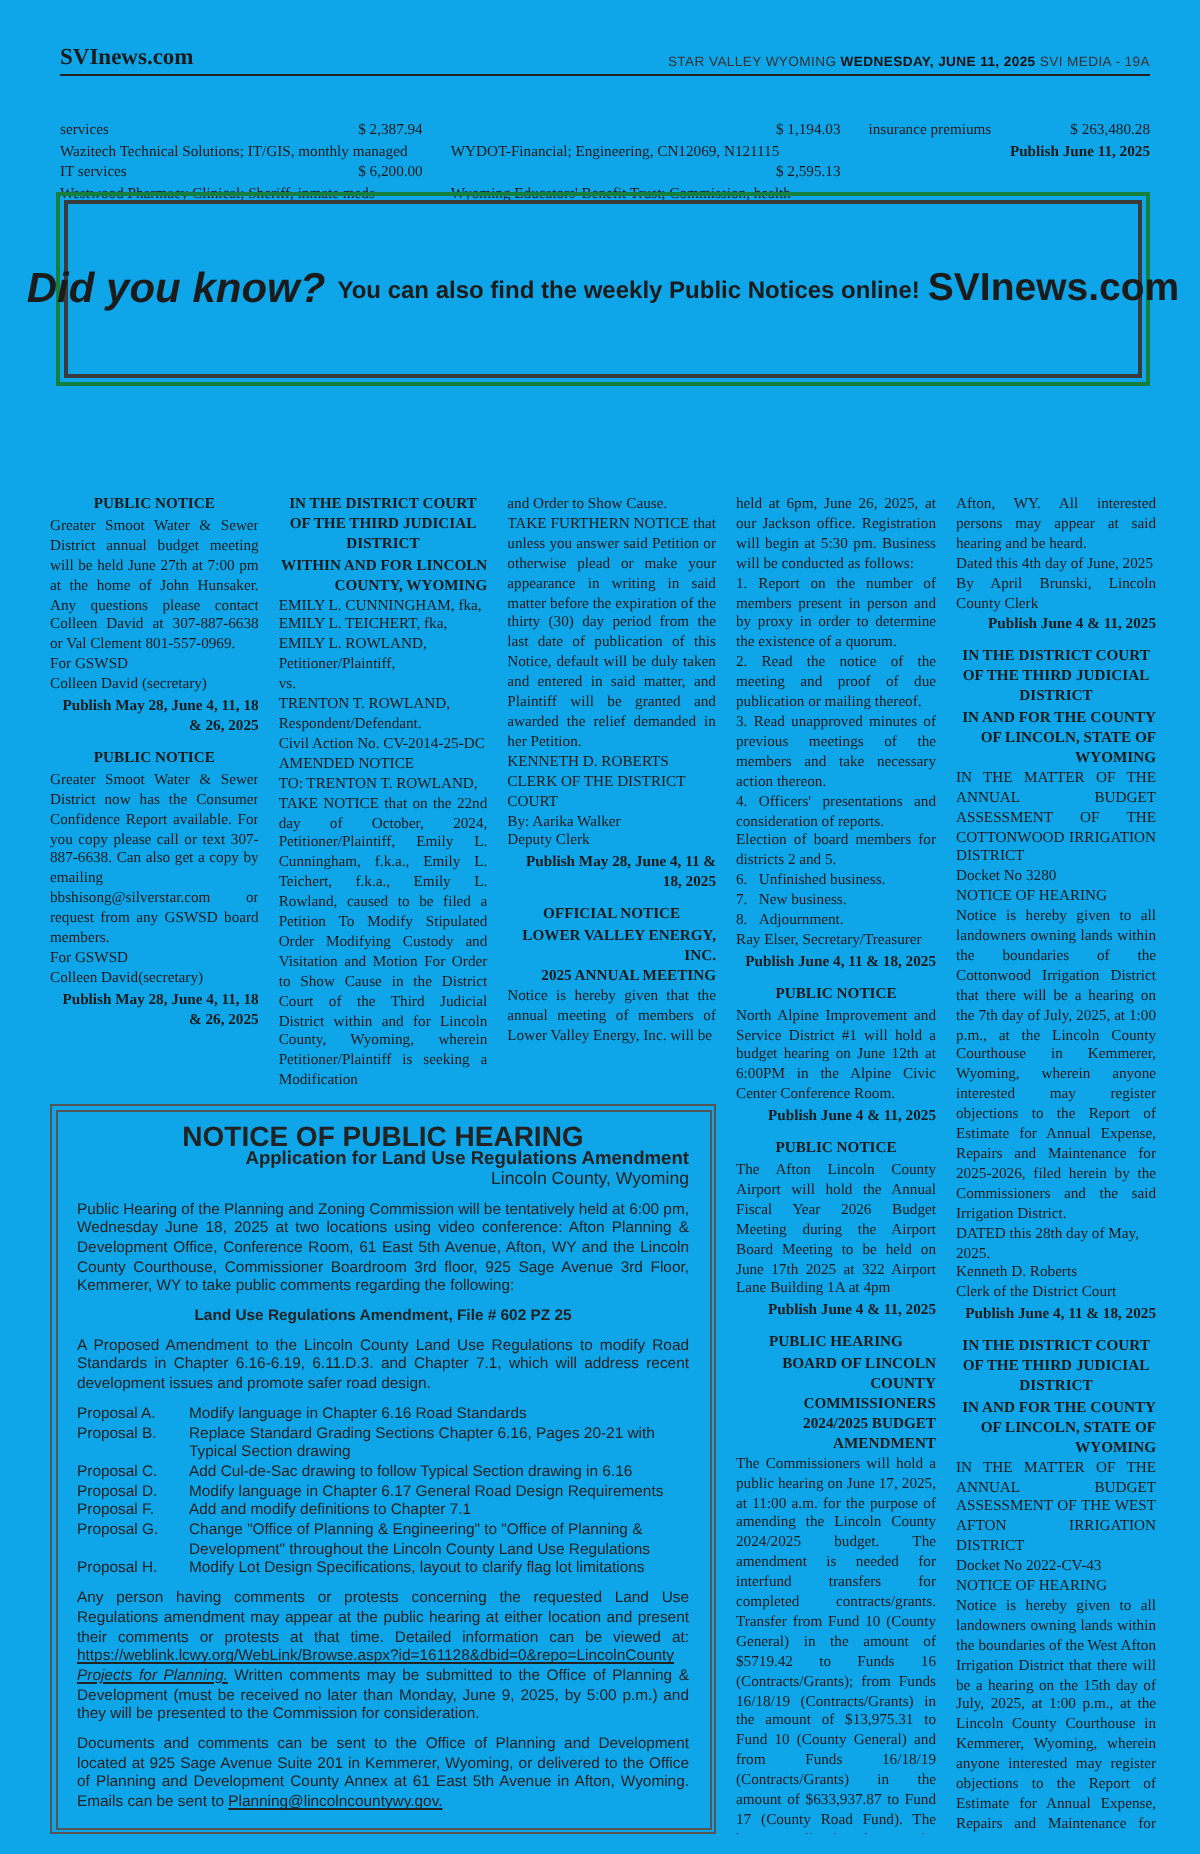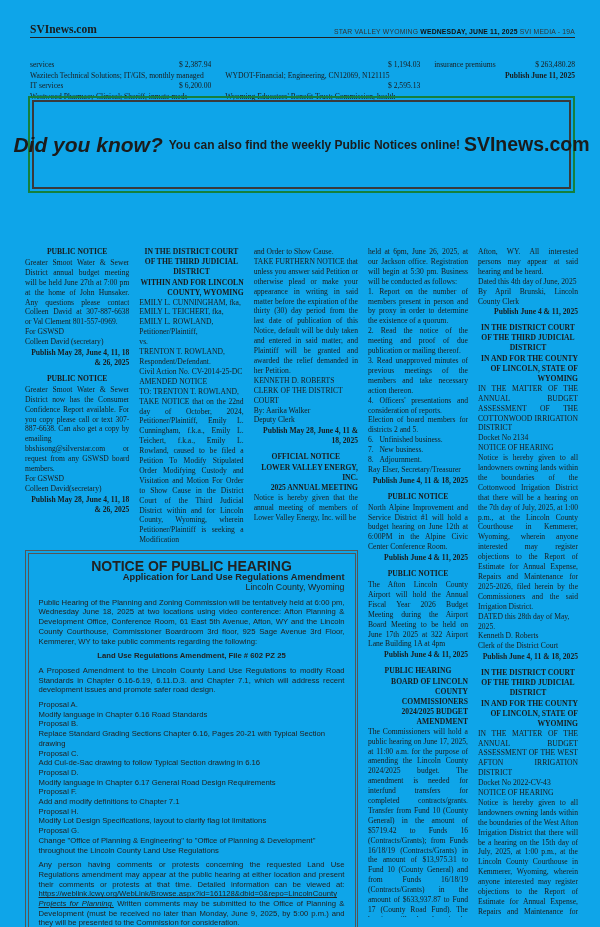--- a/index.html
+++ b/index.html
@@ -53,21 +53,21 @@
   .hearing-outer { flex:1; margin-top:5px; border:1px solid #555; padding:1.5px; }
   .hearing-inner { border:1px solid #555; height:100%; padding:7px 10px 5px;
                    font-family:"Liberation Sans", sans-serif; font-size:7.7px; line-height:9.7px;
                    color:#222; overflow:hidden; }
   .hb-t1 { text-align:center; font-weight:bold; font-size:14px; line-height:11px; }
   .hb-t2 { text-align:right; font-weight:bold; font-size:9.3px; line-height:10.5px; }
   .hb-t3 { text-align:right; font-size:8.8px; line-height:10.5px; margin-bottom:3px; }
   .hb-p { text-align:justify; margin-top:5px; }
   .hb-subtitle { text-align:center; font-weight:bold; margin-top:5px; }
   .props { margin-top:5px; }
-  .prop-row { display:flex;flex-direction:column; }
+  .prop-row { display:flex; }
   .prop-label { width:56px; flex:none; }
   .prop-text { flex:1; }
   .run-u { text-decoration:underline; }
   .run-ui { text-decoration:underline; font-style:italic; }
 </style>
 </head>
 <body>
 
 <div class="page">
 
@@ -202,26 +202,26 @@
                 </div>
                 <div class="prop-row">
                   <span class="prop-label">Proposal D.</span>
                   <span class="prop-text">Modify language in Chapter 6.17 General Road Design Requirements</span>
                 </div>
                 <div class="prop-row">
                   <span class="prop-label">Proposal F.</span>
                   <span class="prop-text">Add and modify definitions to Chapter 7.1</span>
                 </div>
                 <div class="prop-row">
+                  <span class="prop-label">Proposal G.</span>
+                  <span class="prop-text">Change "Office of Planning &amp; Engineering" to "Office of Planning &amp; Development" throughout the Lincoln County Land Use Regulations</span>
+                </div>
+                <div class="prop-row">
                   <span class="prop-label">Proposal H.</span>
                   <span class="prop-text">Modify Lot Design Specifications, layout to clarify flag lot limitations</span>
-                </div>
-                <div class="prop-row">
-                  <span class="prop-label">Proposal G.</span>
-                  <span class="prop-text">Change "Office of Planning &amp; Engineering" to "Office of Planning &amp; Development" throughout the Lincoln County Land Use Regulations</span>
                 </div>
               </div>
               <div class="hb-p"><span>Any person having comments or protests concerning the requested Land Use Regulations amendment may appear at the public hearing at either location and present their comments or protests at that time.  Detailed information can be viewed at:  </span><span class="run-u">https://weblink.lcwy.org/WebLink/Browse.aspx?id=161128&amp;dbid=0&amp;repo=LincolnCounty</span><span class="run-ui"> Projects for Planning.</span><span>  Written comments may be submitted to the Office of Planning &amp; Development (must be received no later than Monday, June 9, 2025, by 5:00 p.m.) and they will be presented to the Commission for consideration.</span></div>
               <div class="hb-p"><span>Documents and comments can be sent to the Office of Planning and Development located at 925 Sage Avenue Suite 201 in Kemmerer, Wyoming, or delivered to the Office of Planning and Development County Annex at 61 East 5th Avenue in Afton, Wyoming. Emails can be sent to </span><span class="run-u">Planning@lincolncountywy.gov.</span></div>
             </div>
 
         </div>
       </div>
     </div>
     <div class="ncol ncol-tall">
@@ -259,21 +259,21 @@
         <div class="notice">
           <div class="b-p">Afton, WY.  All interested persons may appear at said hearing and be heard.</div>
           <div class="b-l">Dated this 4th day of June, 2025</div>
           <div class="b-p">By April Brunski, Lincoln County Clerk</div>
           <div class="b-pub">Publish June 4 &amp; 11, 2025</div>
         </div>
         <div class="notice">
           <div class="b-h">IN THE DISTRICT COURT OF THE THIRD JUDICIAL DISTRICT</div>
           <div class="b-h2">IN AND FOR THE COUNTY OF LINCOLN, STATE OF WYOMING</div>
           <div class="b-p">IN THE MATTER OF THE ANNUAL BUDGET ASSESSMENT OF THE COTTONWOOD IRRIGATION DISTRICT</div>
-          <div class="b-l">Docket No 2134</div>
+          <div class="b-l">Docket No 3280</div>
           <div class="b-l">NOTICE OF HEARING</div>
           <div class="b-p">Notice is hereby given to all landowners owning lands within the boundaries of the Cottonwood Irrigation District that there will be a hearing on the 7th day of July, 2025, at 1:00 p.m., at the Lincoln County Courthouse in Kemmerer, Wyoming, wherein anyone interested may register objections to the Report of Estimate for Annual Expense, Repairs and Maintenance for 2025-2026, filed herein by the Commissioners and the said Irrigation District.</div>
           <div class="b-l">DATED this 28th day of May, 2025.</div>
           <div class="b-l">Kenneth D. Roberts</div>
           <div class="b-l">Clerk of the District Court</div>
           <div class="b-pub">Publish June 4, 11 &amp; 18, 2025</div>
         </div>
         <div class="notice">
           <div class="b-h">IN THE DISTRICT COURT OF THE THIRD JUDICIAL DISTRICT</div>
           <div class="b-h2">IN AND FOR THE COUNTY OF LINCOLN, STATE OF WYOMING</div>

